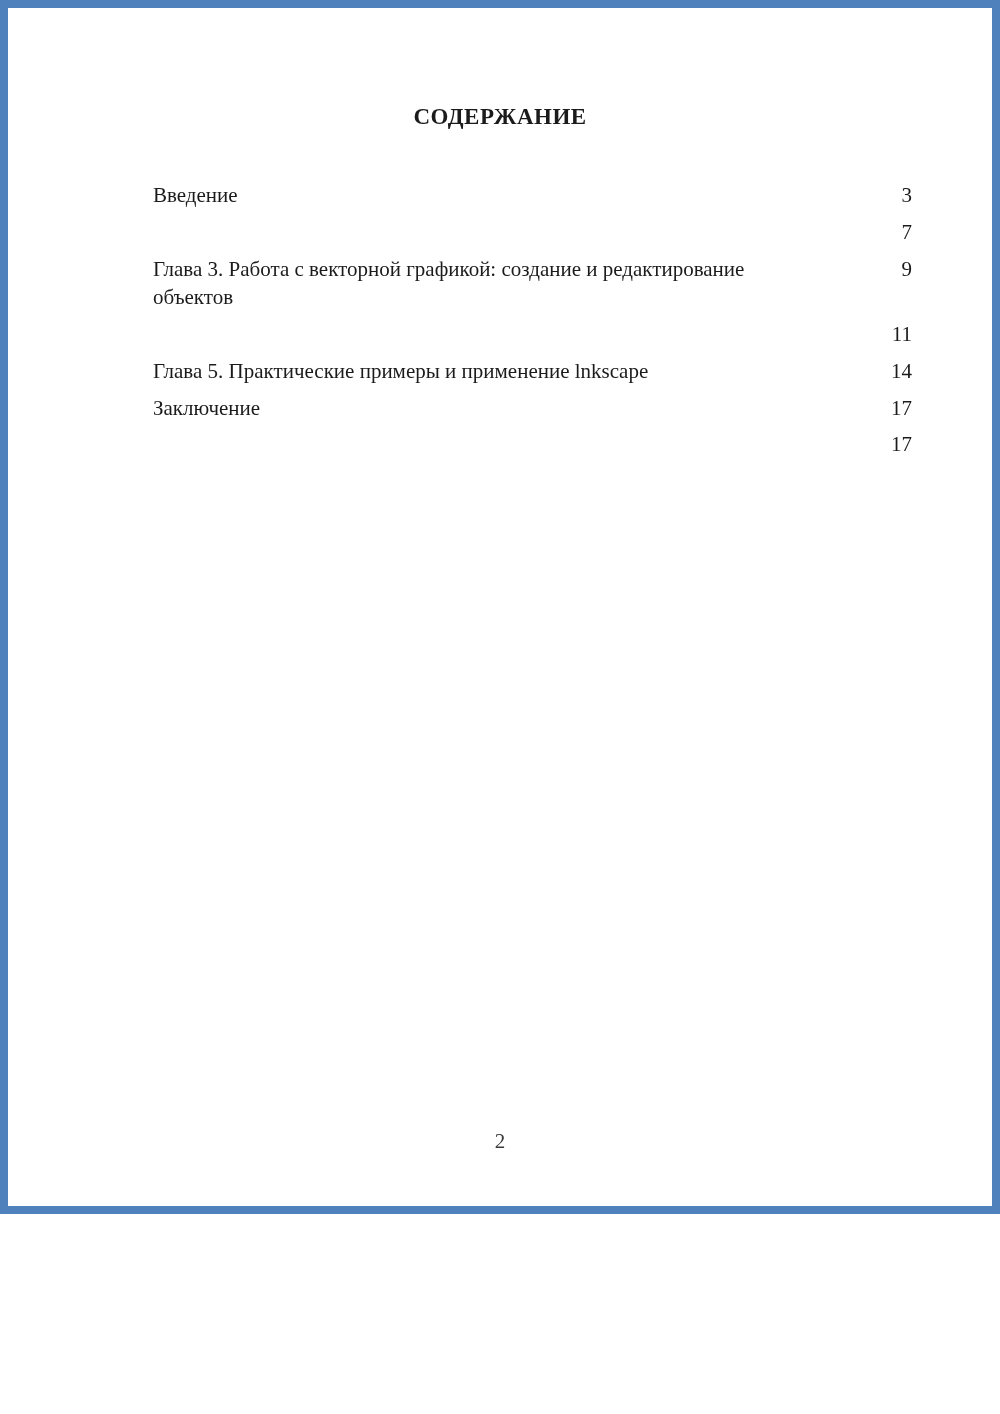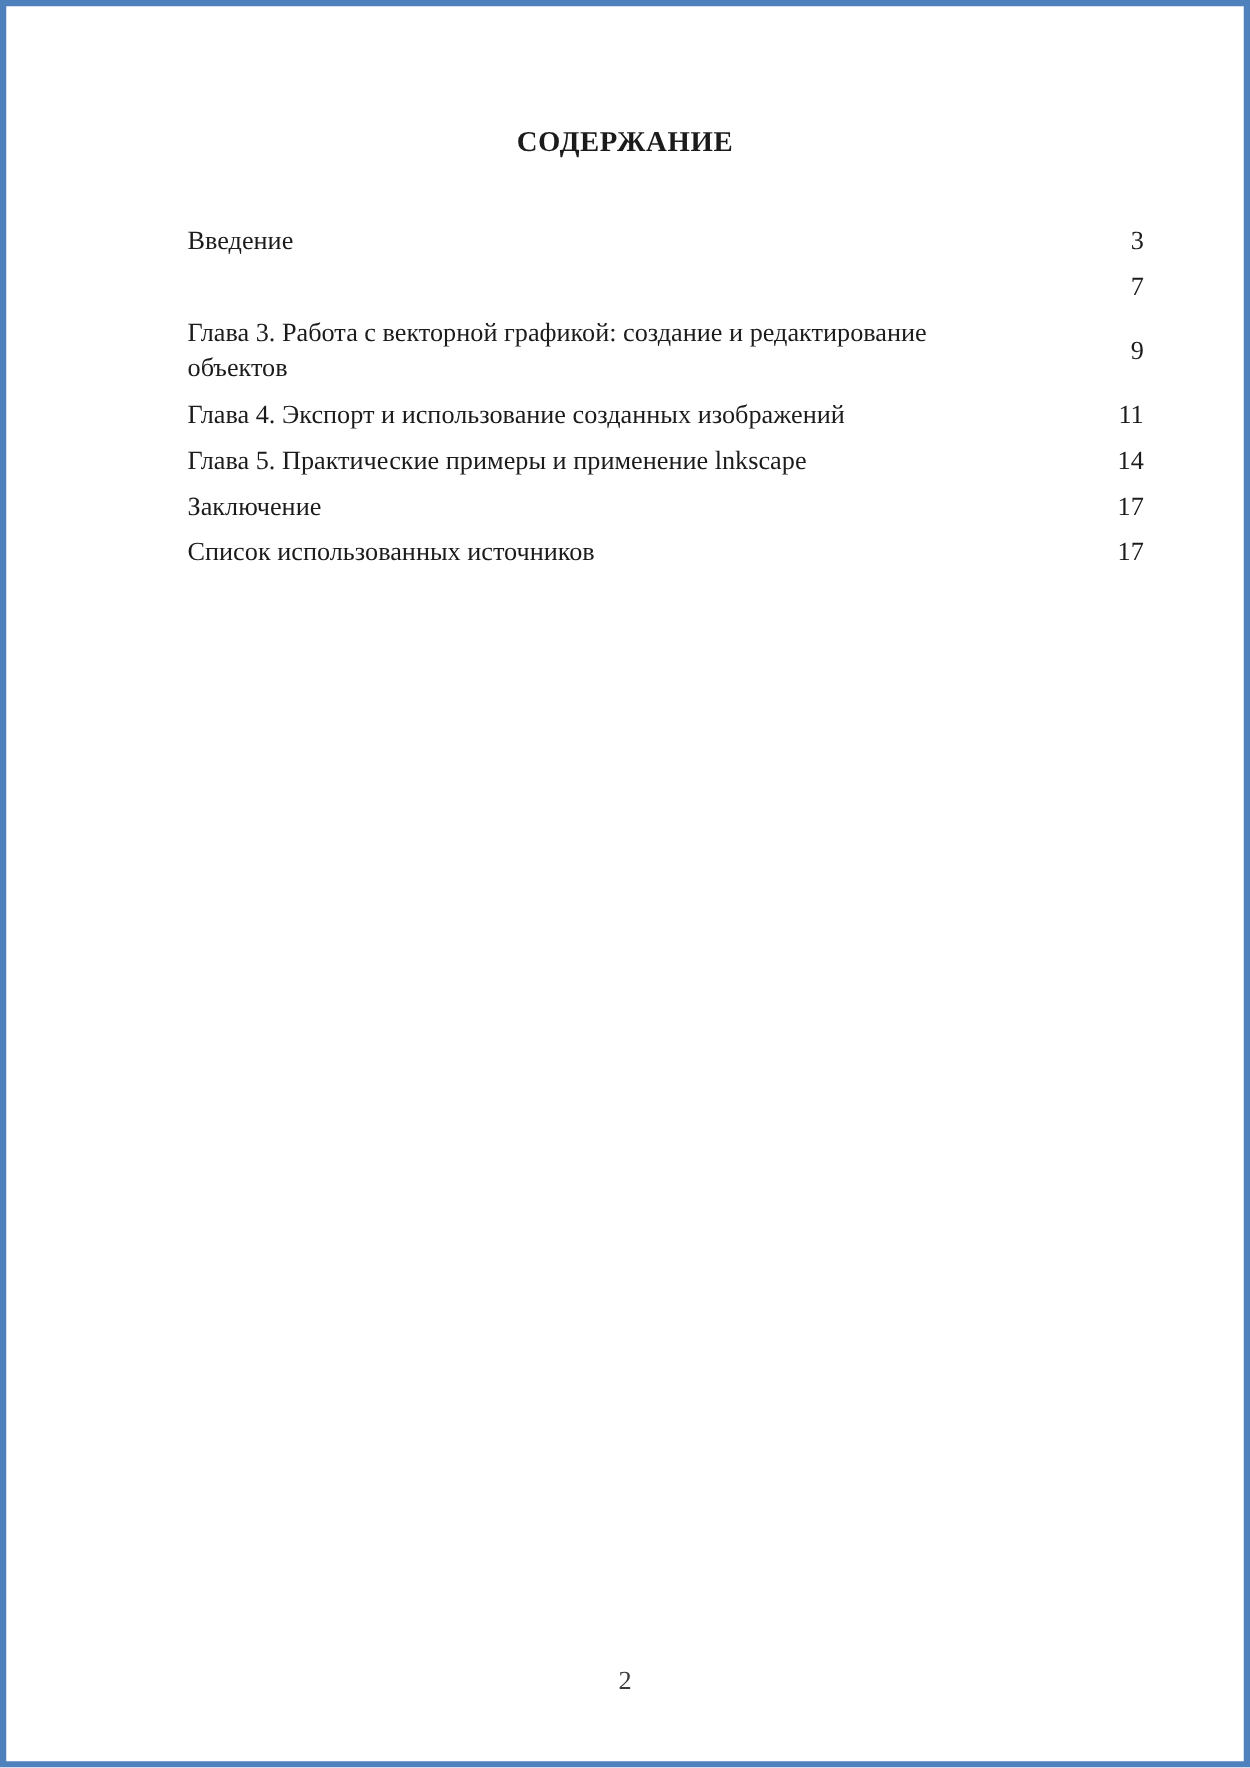--- a/index.html
+++ b/index.html
@@ -3,23 +3,23 @@
 <meta charset="utf-8">
 <style>
   html, body {
     margin: 0;
     padding: 0;
     background: #ffffff;
   }
   .page {
     position: relative;
     width: 1000px;
-    height: 1414px;
+    height: 1214px;
     box-sizing: border-box;
-    border: 5px solid #14b8a6;
+    border: 8px solid #14b8a6;
     background: #ffffff;
     font-family: "Liberation Serif", "DejaVu Serif", serif;
     color: #1b1b1b;
     overflow: hidden;
   }
   .title {
     margin: 0;
     padding-top: 96px;
     text-align: center;
     font-size: 23px;
@@ -27,21 +27,21 @@
     letter-spacing: 0.5px;
   }
   .toc {
     margin-top: 52px;
     padding-left: 145px;
     padding-right: 80px;
   }
   .toc-row {
     display: flex;
     justify-content: space-between;
-    align-items: center;
+    align-items: flex-start;
     margin-bottom: 9px;
     font-size: 21px;
     line-height: 1.33;
   }
   .toc-label {
     max-width: 645px;
   }
   .toc-page {
     margin-left: auto;
     padding-left: 20px;
@@ -68,30 +68,28 @@
         <span class="toc-page">3</span>
       </div>
       <div class="toc-row">
         <span class="toc-page">7</span>
       </div>
       <div class="toc-row">
         <span class="toc-label">Глава 3. Работа с векторной графикой: создание и редактирование объектов</span>
         <span class="toc-page">9</span>
       </div>
       <div class="toc-row">
-        <span class="toc-label">Глава 4. Экспорт и использование созданных изображений</span>
         <span class="toc-page">11</span>
       </div>
       <div class="toc-row">
         <span class="toc-label">Глава 5. Практические примеры и применение lnkscape</span>
         <span class="toc-page">14</span>
       </div>
       <div class="toc-row">
         <span class="toc-label">Заключение</span>
         <span class="toc-page">17</span>
       </div>
       <div class="toc-row">
-        <span class="toc-label">Список использованных источников</span>
         <span class="toc-page">17</span>
       </div>
     </div>
   <div class="footer-page-number">2</div>
 </div>
 
 </body></html>

